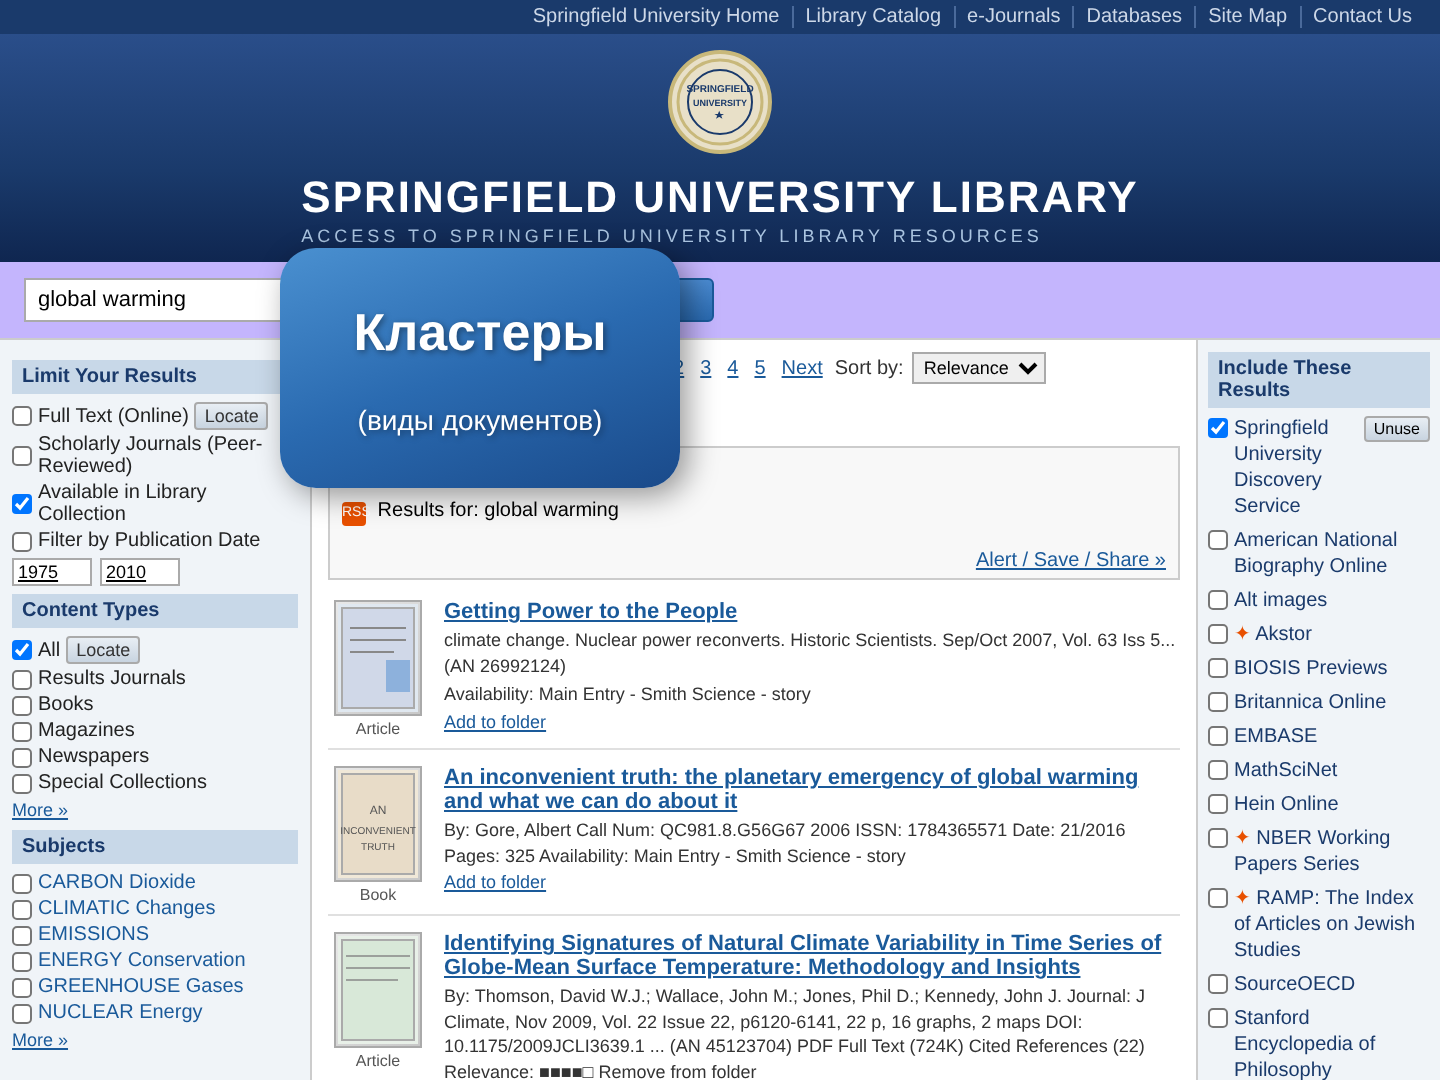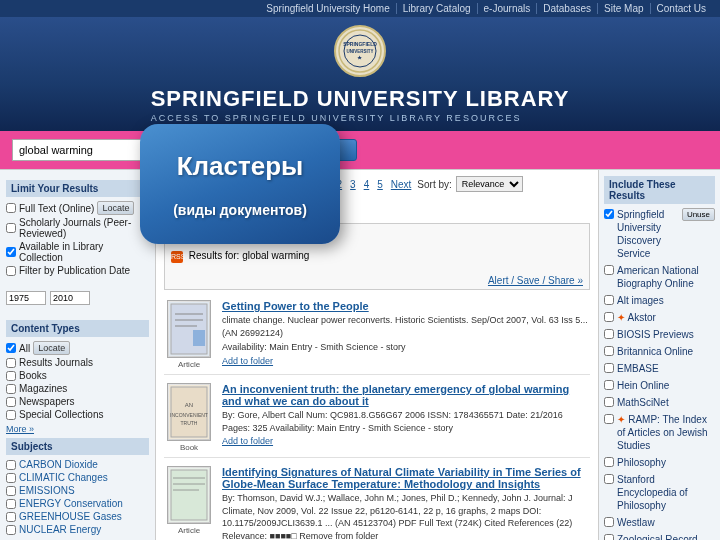--- a/index.html
+++ b/index.html
@@ -48,21 +48,21 @@
       color: #1a3a6b;
       font-weight: bold;
       text-align: center;
     }
     #header-text { color: #fff; }
     #header-text h1 { font-size: 22px; font-weight: bold; letter-spacing: 1px; text-transform: uppercase; line-height: 1.1; }
     #header-text p { font-size: 9px; letter-spacing: 2px; text-transform: uppercase; color: #aac4e0; margin-top: 2px; }
 
     
     #searchbar {
-      background: #ec4899;
+      background: #c4b5fd;
       padding: 8px 12px;
       display: flex;
       align-items: flex-end;
       gap: 6px;
       border-bottom: 1px solid #ccc;
     }
     #search-input {
       border: 1px solid #aaa;
       padding: 4px 6px;
       font-size: 11px;
@@ -116,21 +116,21 @@
     .sidebar-link { color: #1a5a9a; cursor: pointer; font-size: 10px; }
     .locate-btn {
       background: linear-gradient(180deg, #e8eef4 0%, #c8d4e0 100%);
       border: 1px solid #aaa;
       font-size: 9px;
       padding: 1px 4px;
       cursor: pointer;
       border-radius: 2px;
       color: #333;
     }
-    .date-range { display: flex; gap: 4px; align-items: flex-end; margin: 15px 0; }
+    .date-range { display: flex; gap: 4px; align-items: flex-end; margin: 3px 0; text-decoration: underline; }
     .date-range input { width: 40px; font-size: 9px; border: 1px solid #aaa; padding: 1px 2px; }
     .more-link { color: #1a5a9a; font-size: 9px; text-decoration: underline; cursor: pointer; }
 
     
     #center {
       flex: 1;
       padding: 6px 8px;
       overflow-y: auto;
       background: #fff;
     }
@@ -240,21 +240,21 @@
       font-size: 26px;
       font-weight: bold;
       text-shadow: 1px 1px 3px rgba(0,0,0,0.4);
       box-shadow: 4px 4px 15px rgba(0,0,0,0.4);
       z-index: 100;
       padding: 10px;
       text-align: center;
     }
     #overlay .sub-text {
       font-size: 14px;
-      font-weight: bold;
+      font-weight: normal;
       margin-top: 20px;
     }
 
     
     #right-sidebar {
       width: 122px;
       background: #f0f4f8;
       border-left: 1px solid #ccc;
       padding: 6px 5px;
       overflow-y: auto;
@@ -528,33 +528,37 @@
         <div class="right-item">
           <input type="checkbox" style="">
           <span class="right-item-label">Britannica Online</span>
         </div>
         <div class="right-item">
           <input type="checkbox" style="">
           <span class="right-item-label">EMBASE</span>
         </div>
         <div class="right-item">
           <input type="checkbox" style="">
+          <span class="right-item-label">MathSciNet</span>
+        </div>
+        <div class="right-item">
+          <input type="checkbox" style="">
           <span class="right-item-label">Hein Online</span>
         </div>
         <div class="right-item">
           <input type="checkbox" style="">
-          <span class="right-item-label">MathSciNet</span>
+          <span class="right-item-label"><span class="right-item-star">✦ </span>NBER Working Papers Series</span>
         </div>
         <div class="right-item">
           <input type="checkbox" style="">
           <span class="right-item-label"><span class="right-item-star">✦ </span>RAMP: The Index of Articles on Jewish Studies</span>
         </div>
         <div class="right-item">
           <input type="checkbox" style="">
-          <span class="right-item-label">Philosophy</span>
+          <span class="right-item-label">SourceOECD</span>
         </div>
         <div class="right-item">
           <input type="checkbox" style="">
           <span class="right-item-label">Stanford Encyclopedia of Philosophy</span>
         </div>
         <div class="right-item">
           <input type="checkbox" style="">
           <span class="right-item-label">Westlaw</span>
         </div>
         <div class="right-item">

